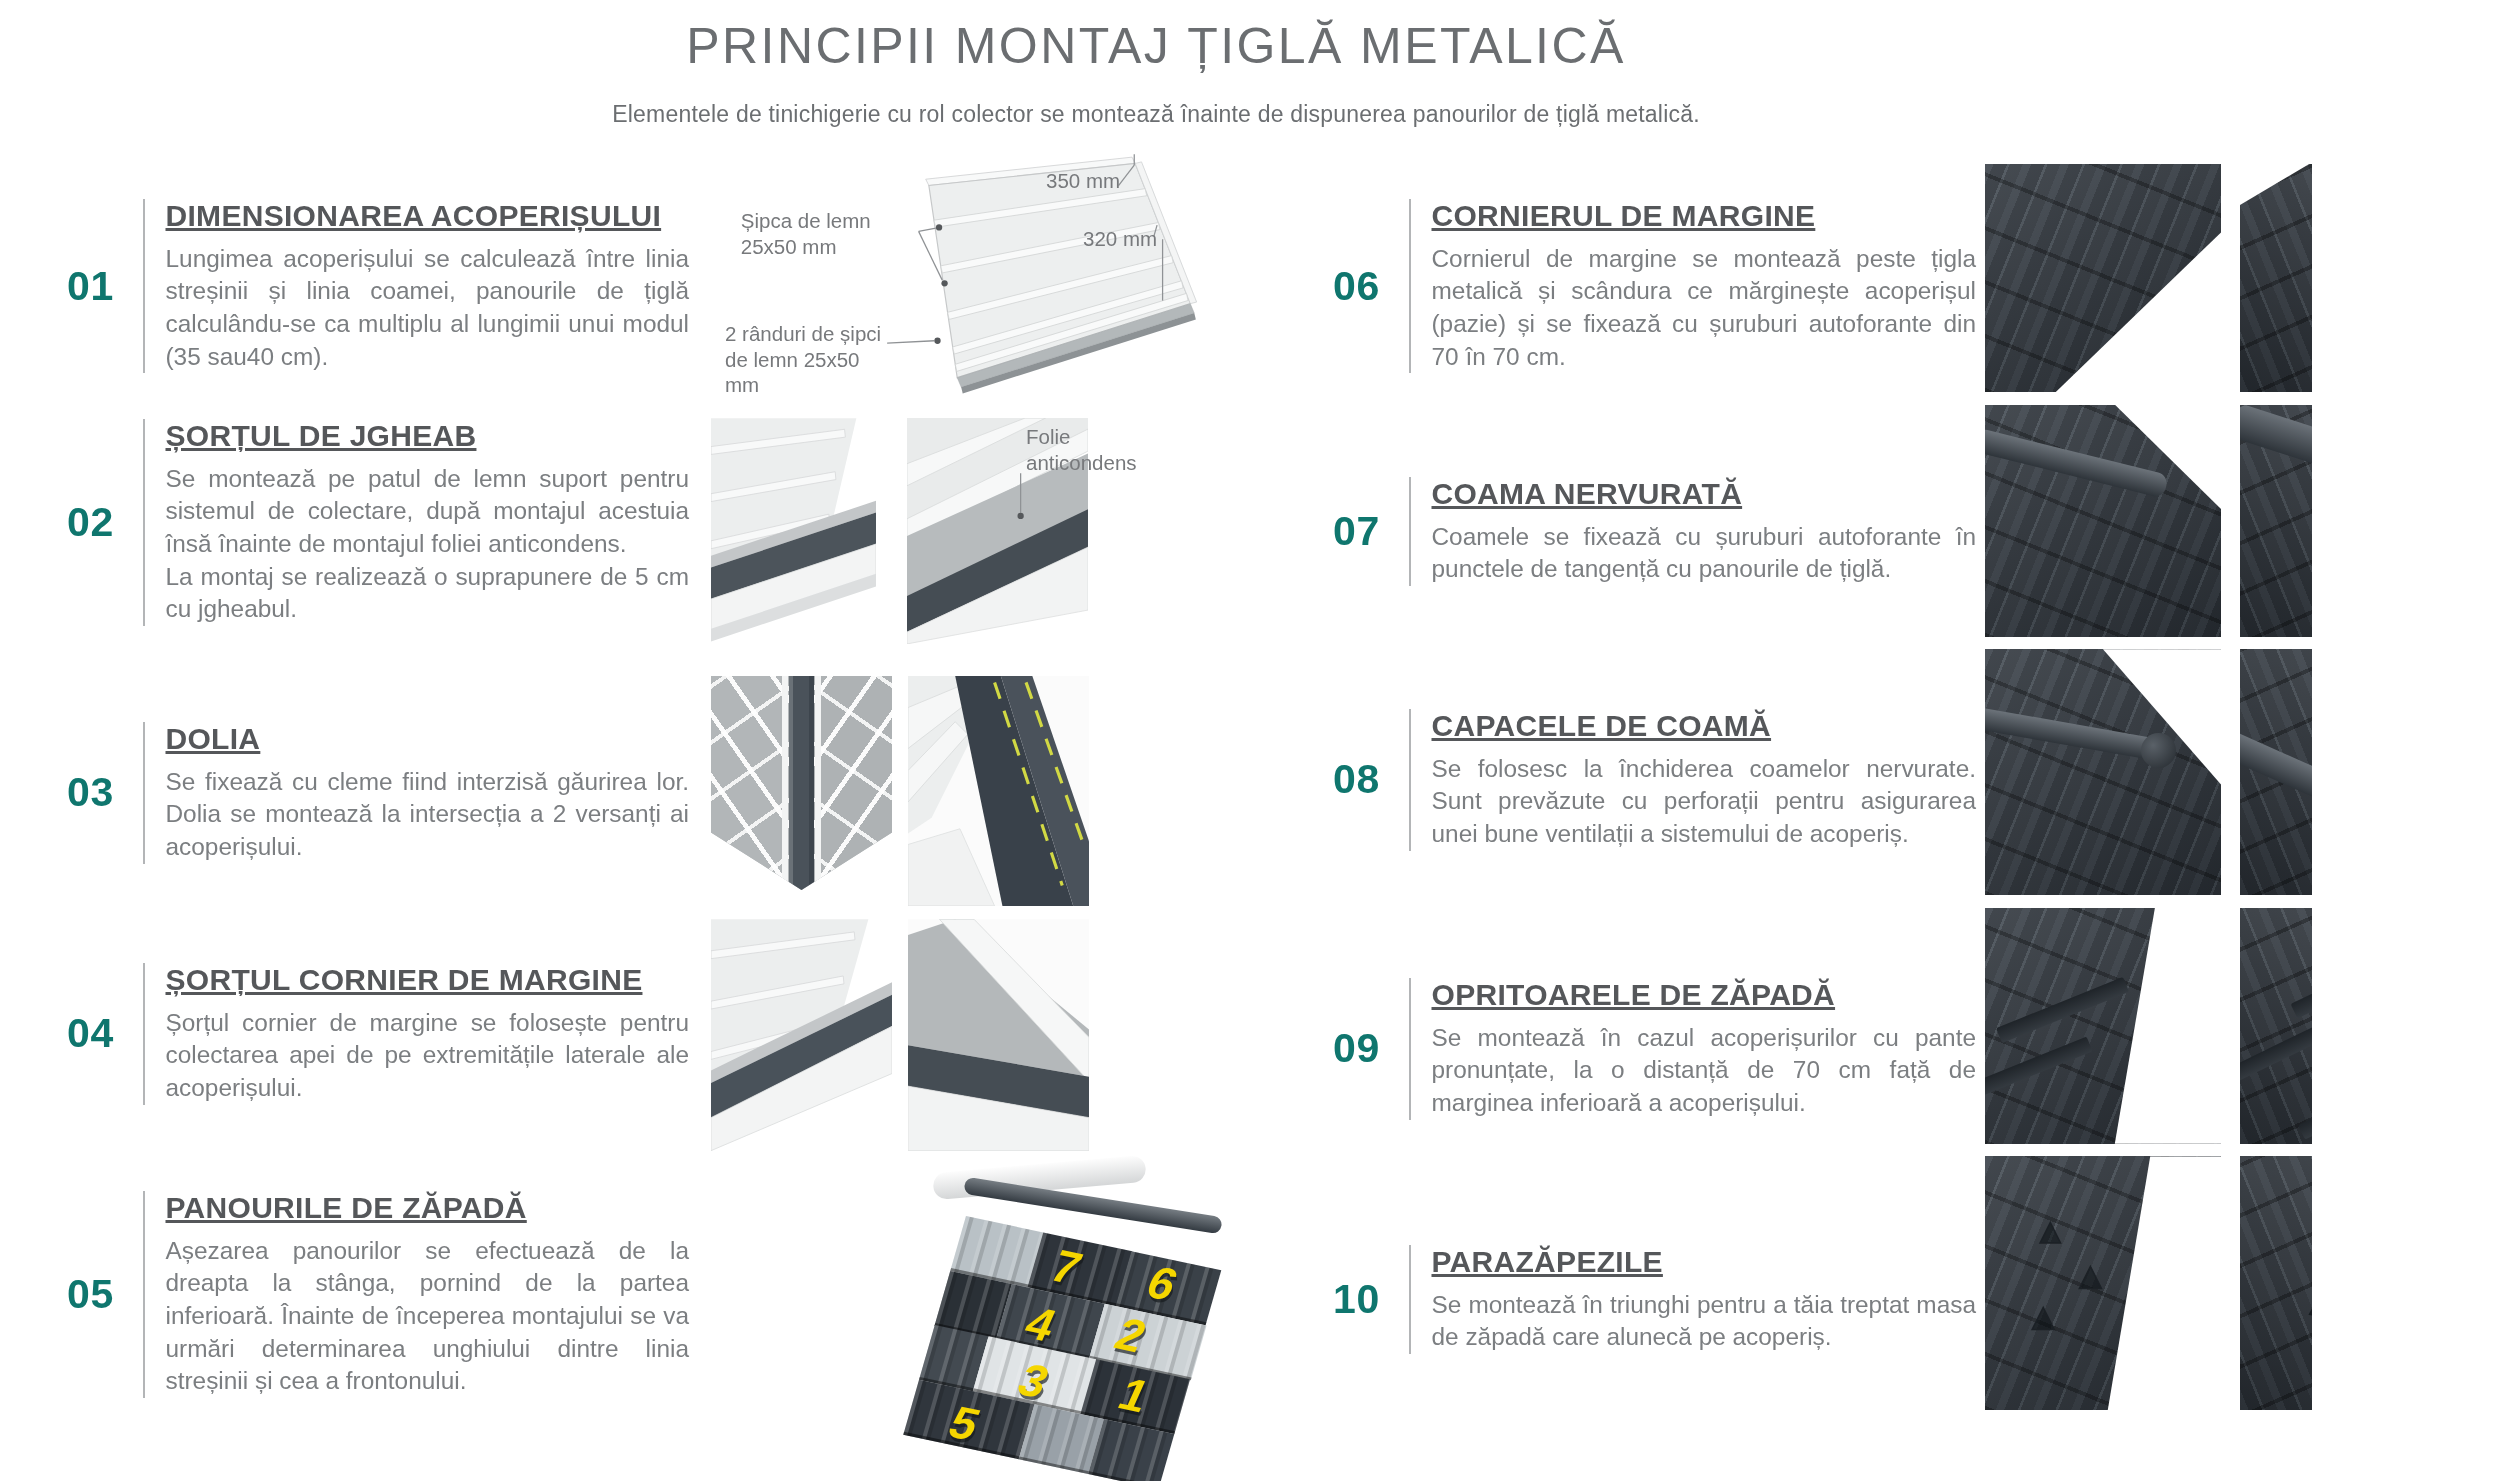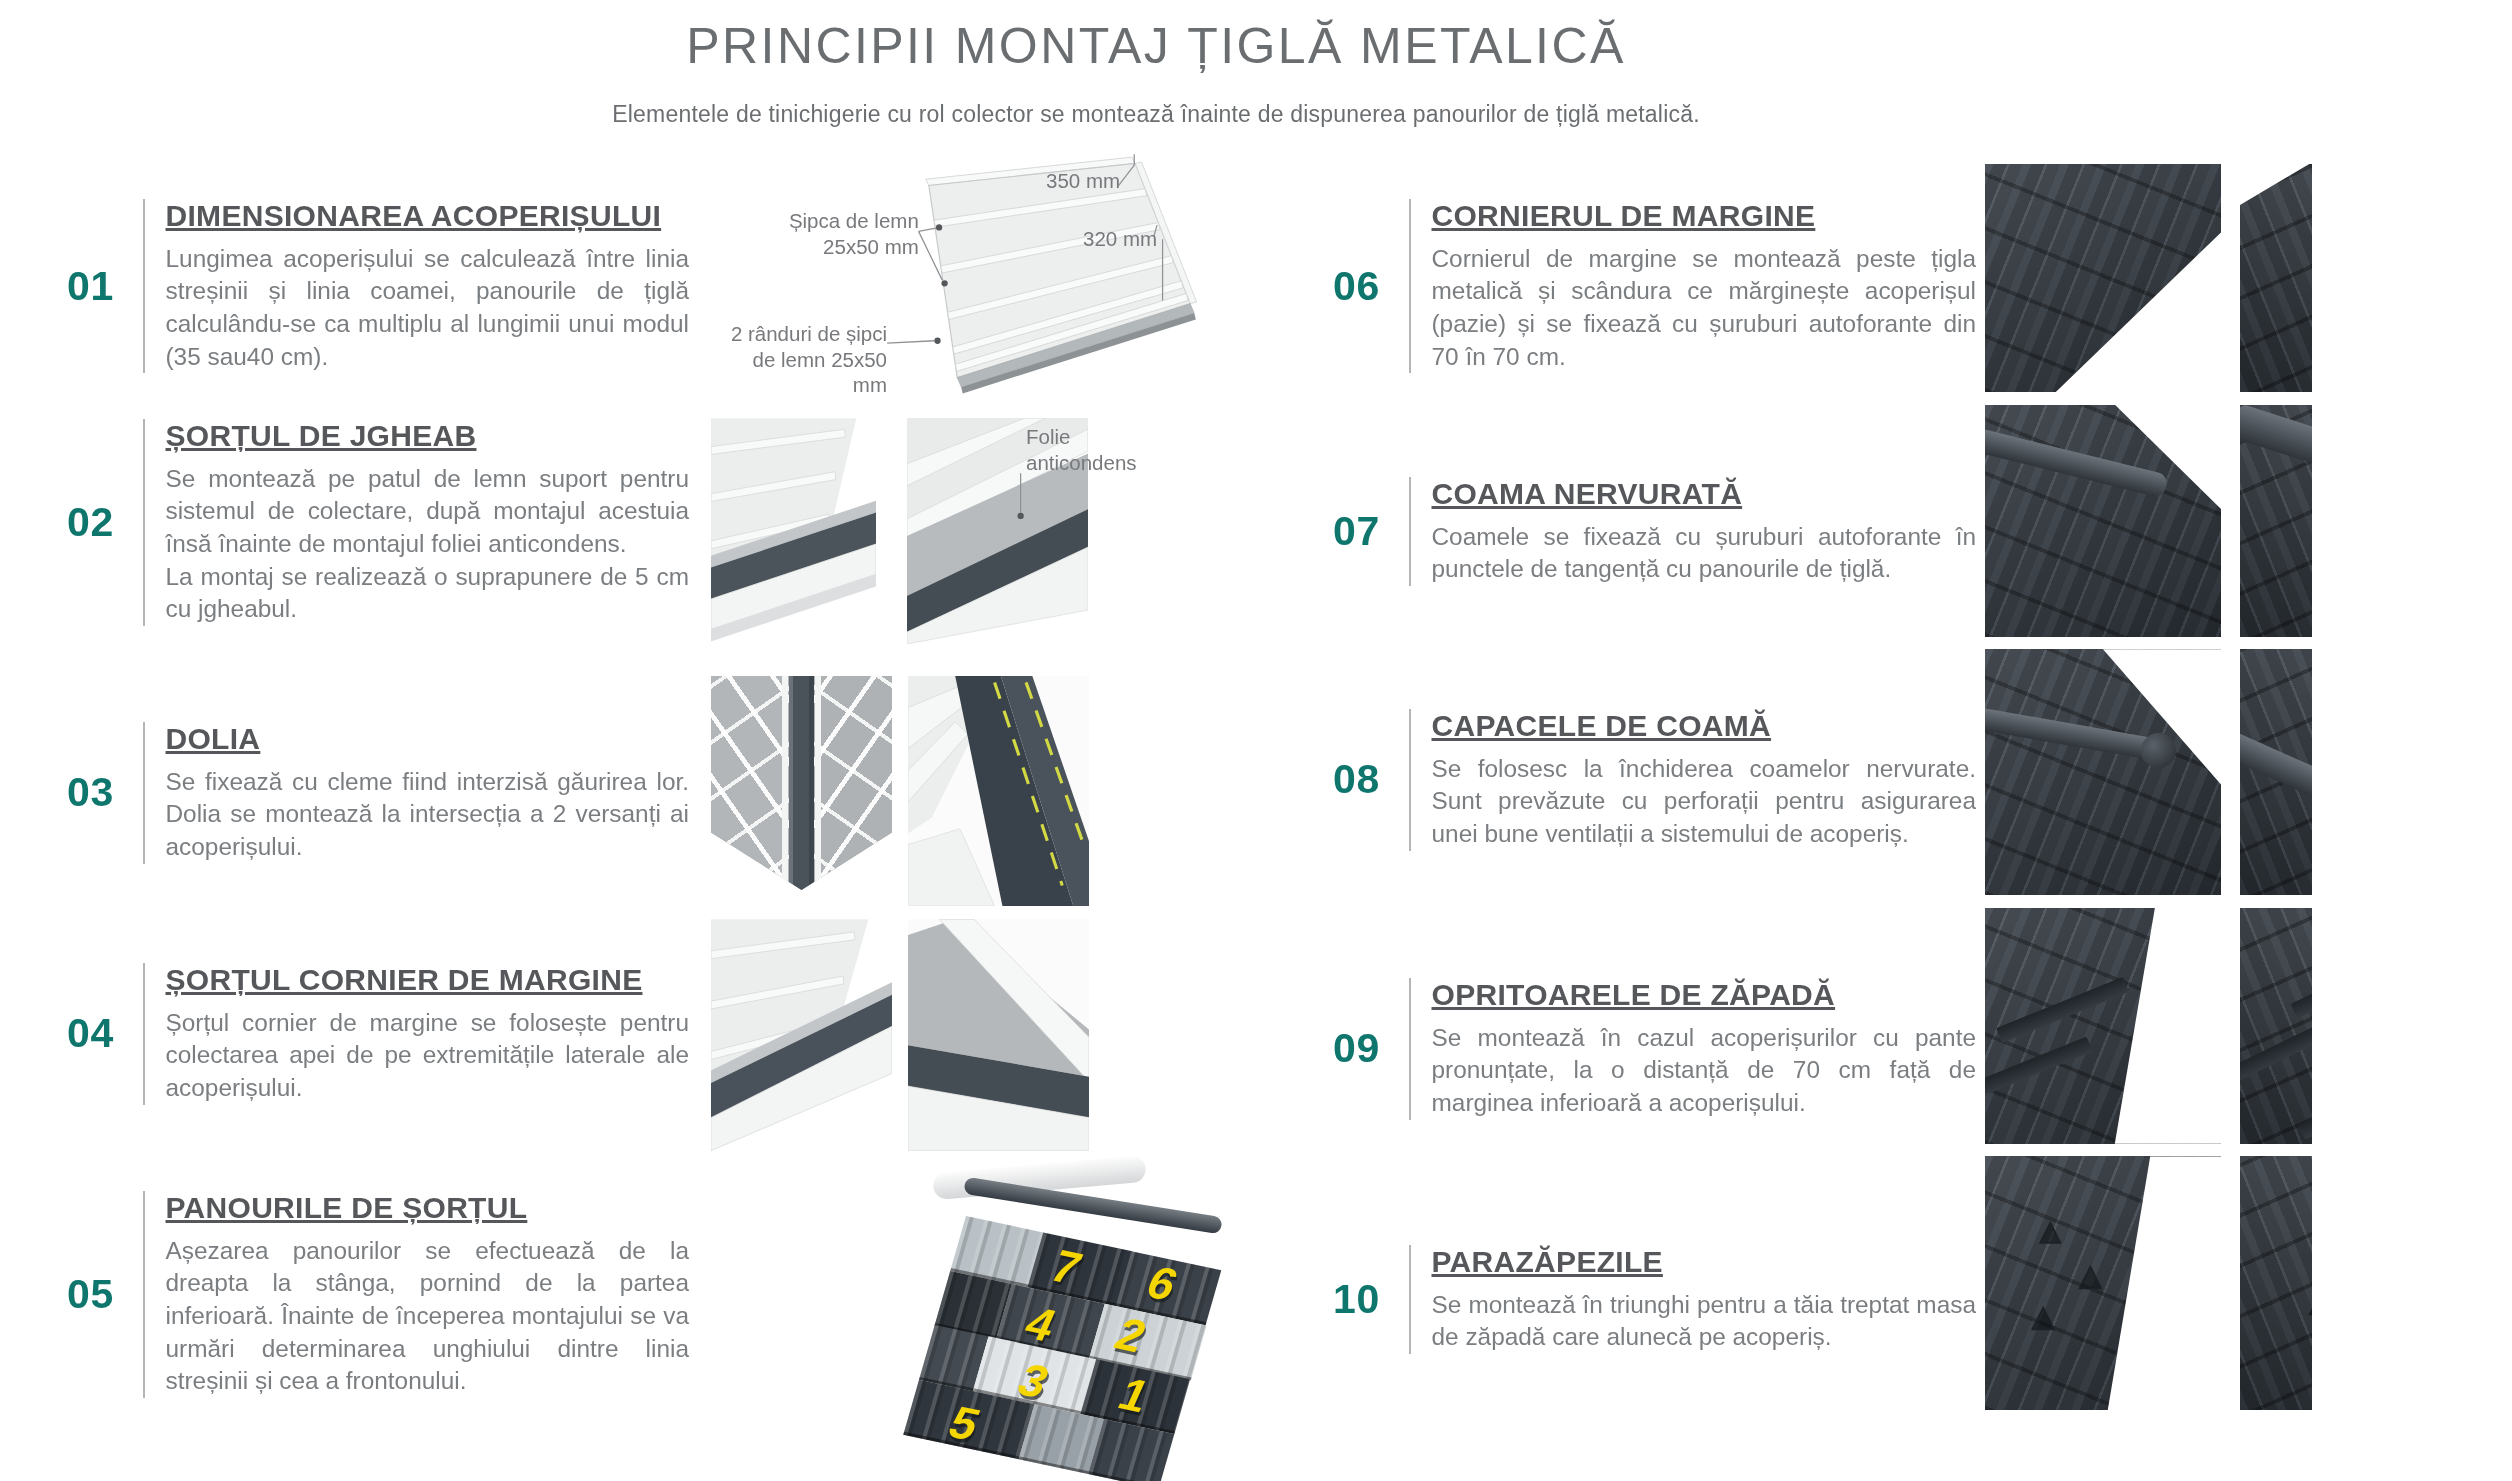--- a/index.html
+++ b/index.html
@@ -48,21 +48,21 @@
   #fig4 { left:711px; top:919px; width:520px; height:233px; }
   #fig5 { left:949px; top:1164px; width:290px; height:315px; }
 
   .fig svg { display:block; }
   .abs { position:absolute; }
 
   .anno {
     position:absolute; font-size:20.5px; color:#77797c; line-height:1.25;
     white-space:pre-line;
   }
-  .anno.right { text-align:right; }
+  .anno.right { }
 
   
   .dolia-l {
     position:absolute; left:0; top:0; width:181px; height:230px;
     clip-path:polygon(0 0,100% 0,100% 68%,50% 93%,0 68%);
     background:#b2b6b8; overflow:hidden;
   }
   .plane { position:absolute; top:0; bottom:0; width:50%; }
   .plane.pl { left:0;
     background:
@@ -172,21 +172,21 @@
   <div class="step sL" id="s4">
     <div class="step-num">04</div>
     <div class="step-body">
       <div class="step-title">ȘORȚUL CORNIER DE MARGINE</div>
       <div class="step-text">Șorțul cornier de margine se folosește pentru colectarea apei de pe extremitățile laterale ale acoperișului.</div>
     </div>
   </div>
   <div class="step sL" id="s5">
     <div class="step-num">05</div>
     <div class="step-body">
-      <div class="step-title">PANOURILE DE ȘORȚUL</div>
+      <div class="step-title">PANOURILE DE ZĂPADĂ</div>
       <div class="step-text">Așezarea panourilor se efectuează de la dreapta la stânga, pornind de la partea inferioară. Înainte de începerea montajului se va urmări determinarea unghiului dintre linia streșinii și cea a frontonului.</div>
     </div>
   </div>
 
   <div class="step sR" id="s6">
     <div class="step-num">06</div>
     <div class="step-body">
       <div class="step-title">CORNIERUL DE MARGINE</div>
       <div class="step-text">Cornierul de margine se montează peste țigla metalică și scândura ce mărginește acoperișul (pazie) și se fixează cu șuruburi autoforante din 70 în 70 cm.</div>
     </div>

